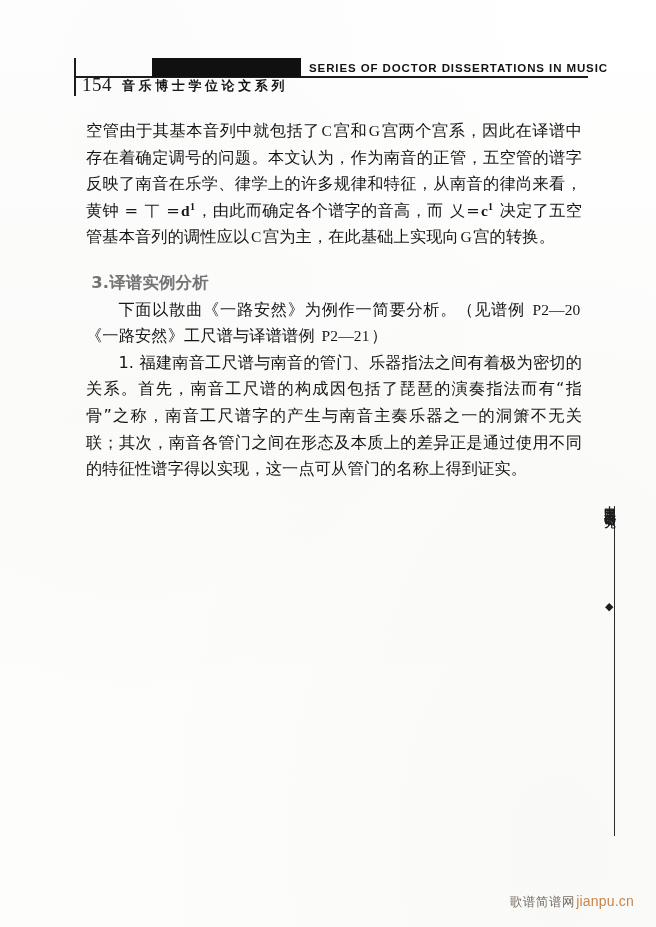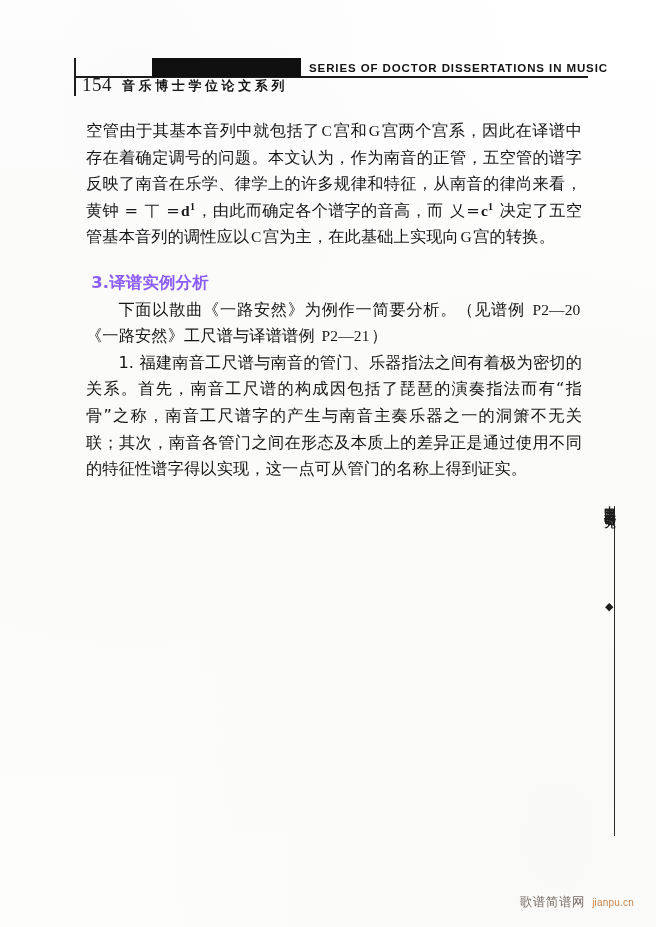--- a/index.html
+++ b/index.html
@@ -113,21 +113,21 @@
     word-break: break-all;
   }
   p.indent { text-indent: 2em; }
   .gap-md { height: 19px; }
 
   h3.section-head {
     margin: 0;
     font-family: "DejaVu Sans", sans-serif;
     font-size: 16.4px;
     font-weight: 700;
-    color: #8b5cf6;
+    color: #737373;
     text-indent: 1.05em;
     line-height: 26.6px;
     letter-spacing: 0.2px;
   }
 
   .lat {
     font-family: "Liberation Serif", serif;
     font-size: 15.5px;
     padding: 0 1.5px;
   }
@@ -187,33 +187,33 @@
     line-height: 1;
   }
 
   
   .watermark {
     position: absolute;
     right: 22px;
     bottom: 16px;
     display: flex;
     align-items: baseline;
-    gap: 7px;
+    gap: 1px;
     opacity: 0.92;
     padding-left: 36px;
   }
   .wm-cn {
     font-family: "DejaVu Sans", sans-serif;
     font-size: 12.5px;
     color: #6f6257;
     letter-spacing: 0.6px;
   }
   .wm-url {
     font-family: "Liberation Sans", sans-serif;
-    font-size: 10px;
+    font-size: 14px;
     color: #c47a3a;
     letter-spacing: 0.2px;
   }
 </style>
 </head>
 <body>
 
 <div class="page">
   <div class="paper-tone"></div>
 

